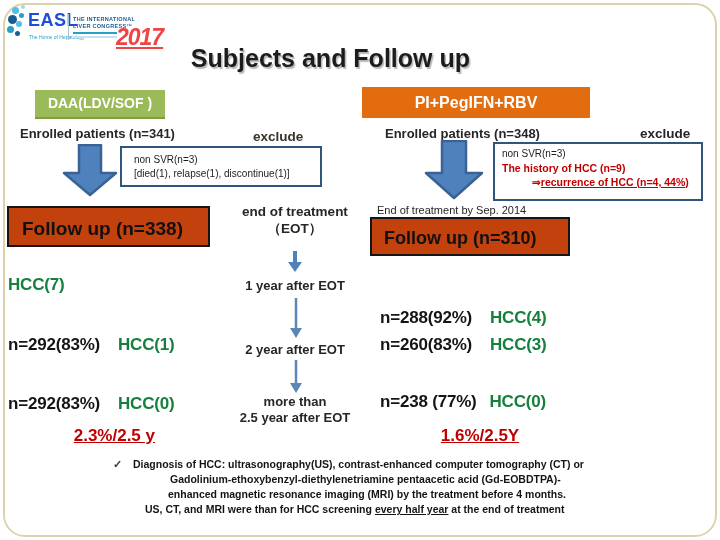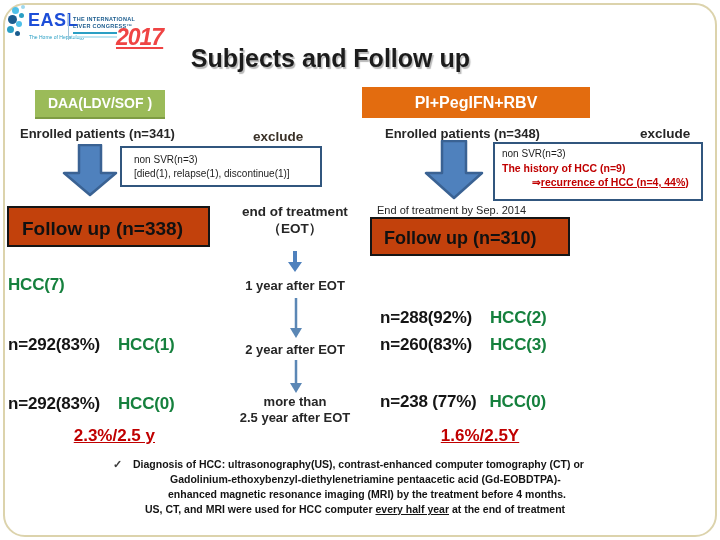--- a/index.html
+++ b/index.html
@@ -163,34 +163,34 @@
     <span class="hcc">HCC(1)</span>
   </div>
   <div class="row" style="left:8px;top:394px;">
     <span>n=292(83%)</span>
     <span class="hcc">HCC(0)</span>
   </div>
   <div class="rate" style="left:45px;top:426px;width:110px;text-align:right;">2.3%/2.5 y</div>
 
   <div class="row" style="left:380px;top:276px;margin-top:32px;">
     <span>n=288(92%)</span>
-    <span class="hcc">HCC(2)</span>
+    <span class="hcc">HCC(4)</span>
   </div>
   <div class="row" style="left:380px;top:335px;">
     <span>n=260(83%)</span>
     <span class="hcc">HCC(3)</span>
   </div>
   <div class="row" style="left:380px;top:392px;gap:13px;">
     <span>n=238 (77%)</span>
     <span class="hcc">HCC(0)</span>
   </div>
   <div class="rate" style="left:425px;top:426px;width:110px;">1.6%/2.5Y</div>
 
   <div class="footnote">
     <span class="check">✓</span>
     <div class="fn-line fn1">Diagnosis of HCC:  ultrasonography(US), contrast-enhanced computer tomography (CT) or</div>
     <div class="fn-line fn2">Gadolinium-ethoxybenzyl-diethylenetriamine pentaacetic acid (Gd-EOBDTPA)-</div>
     <div class="fn-line fn3">enhanced magnetic resonance imaging (MRI) by the treatment before 4 months.</div>
     <div class="fn-line fn4">
-      <span>US, CT, and MRI were used for HCC computer </span><span class="u">every half year</span><span> at the end of treatment</span>
+      <span>US, CT, and MRI were than for HCC screening </span><span class="u">every half year</span><span> at the end of treatment</span>
     </div>
   </div>
 </div>
 
 </body></html>

